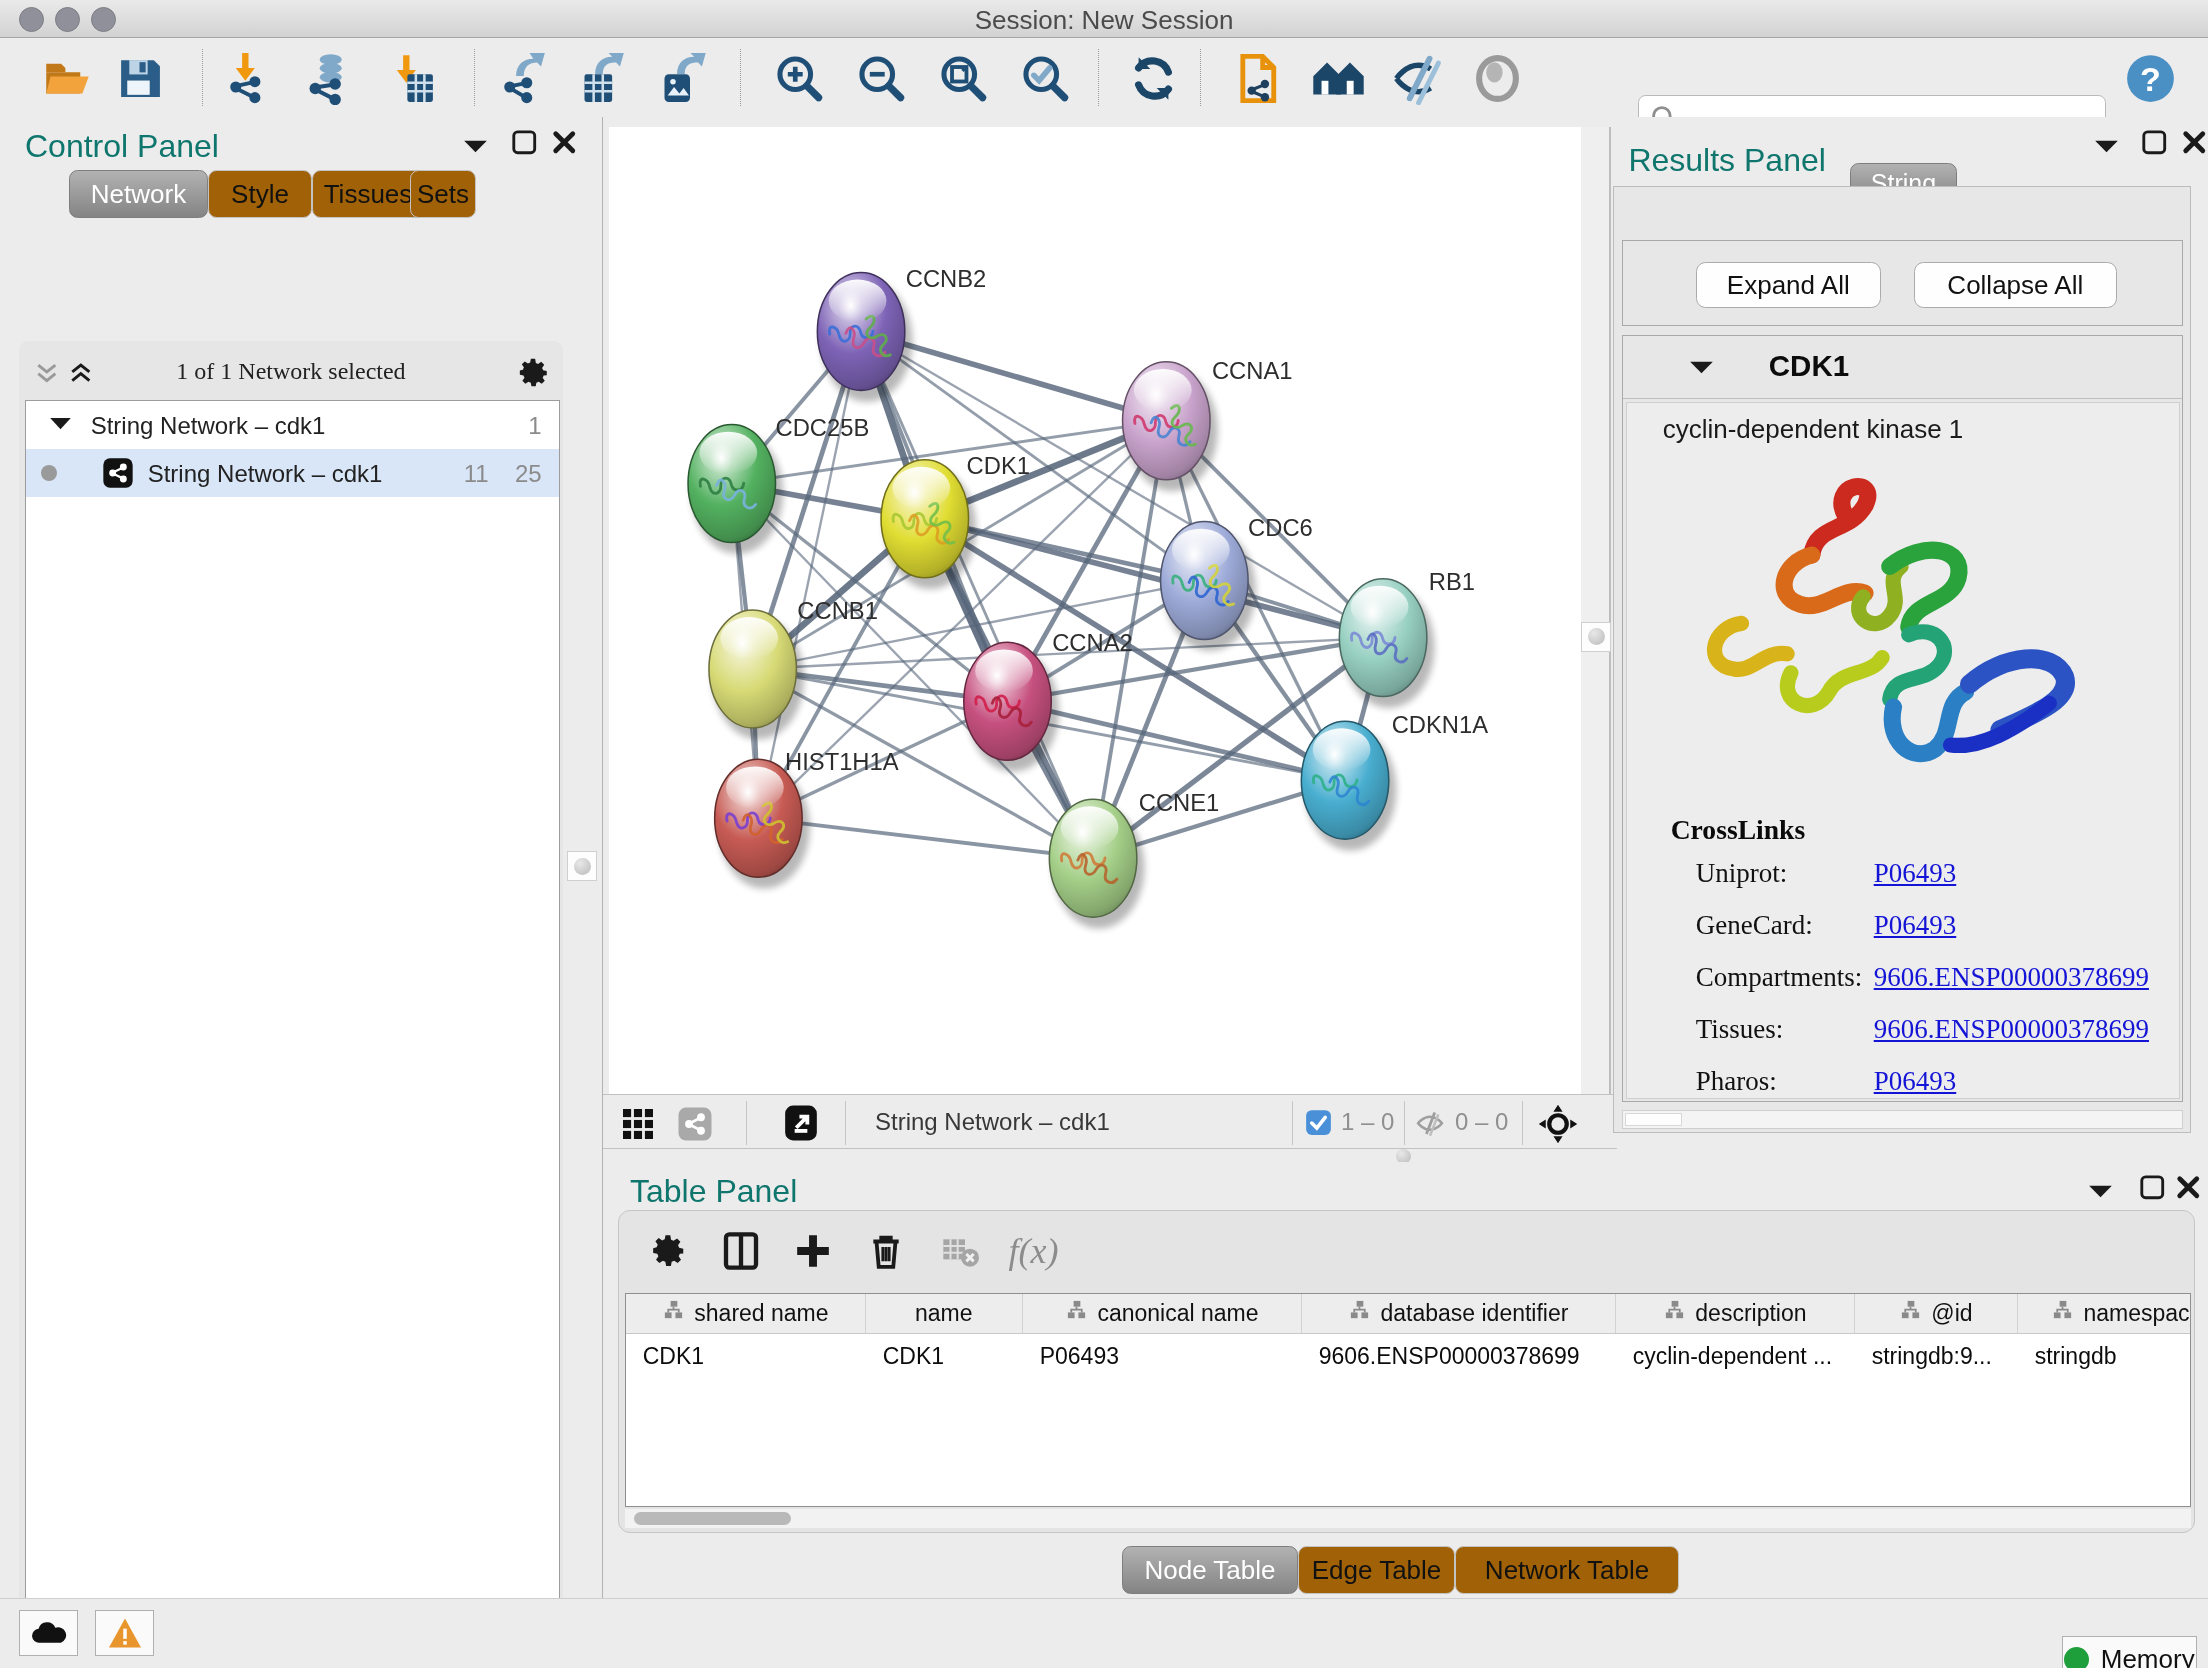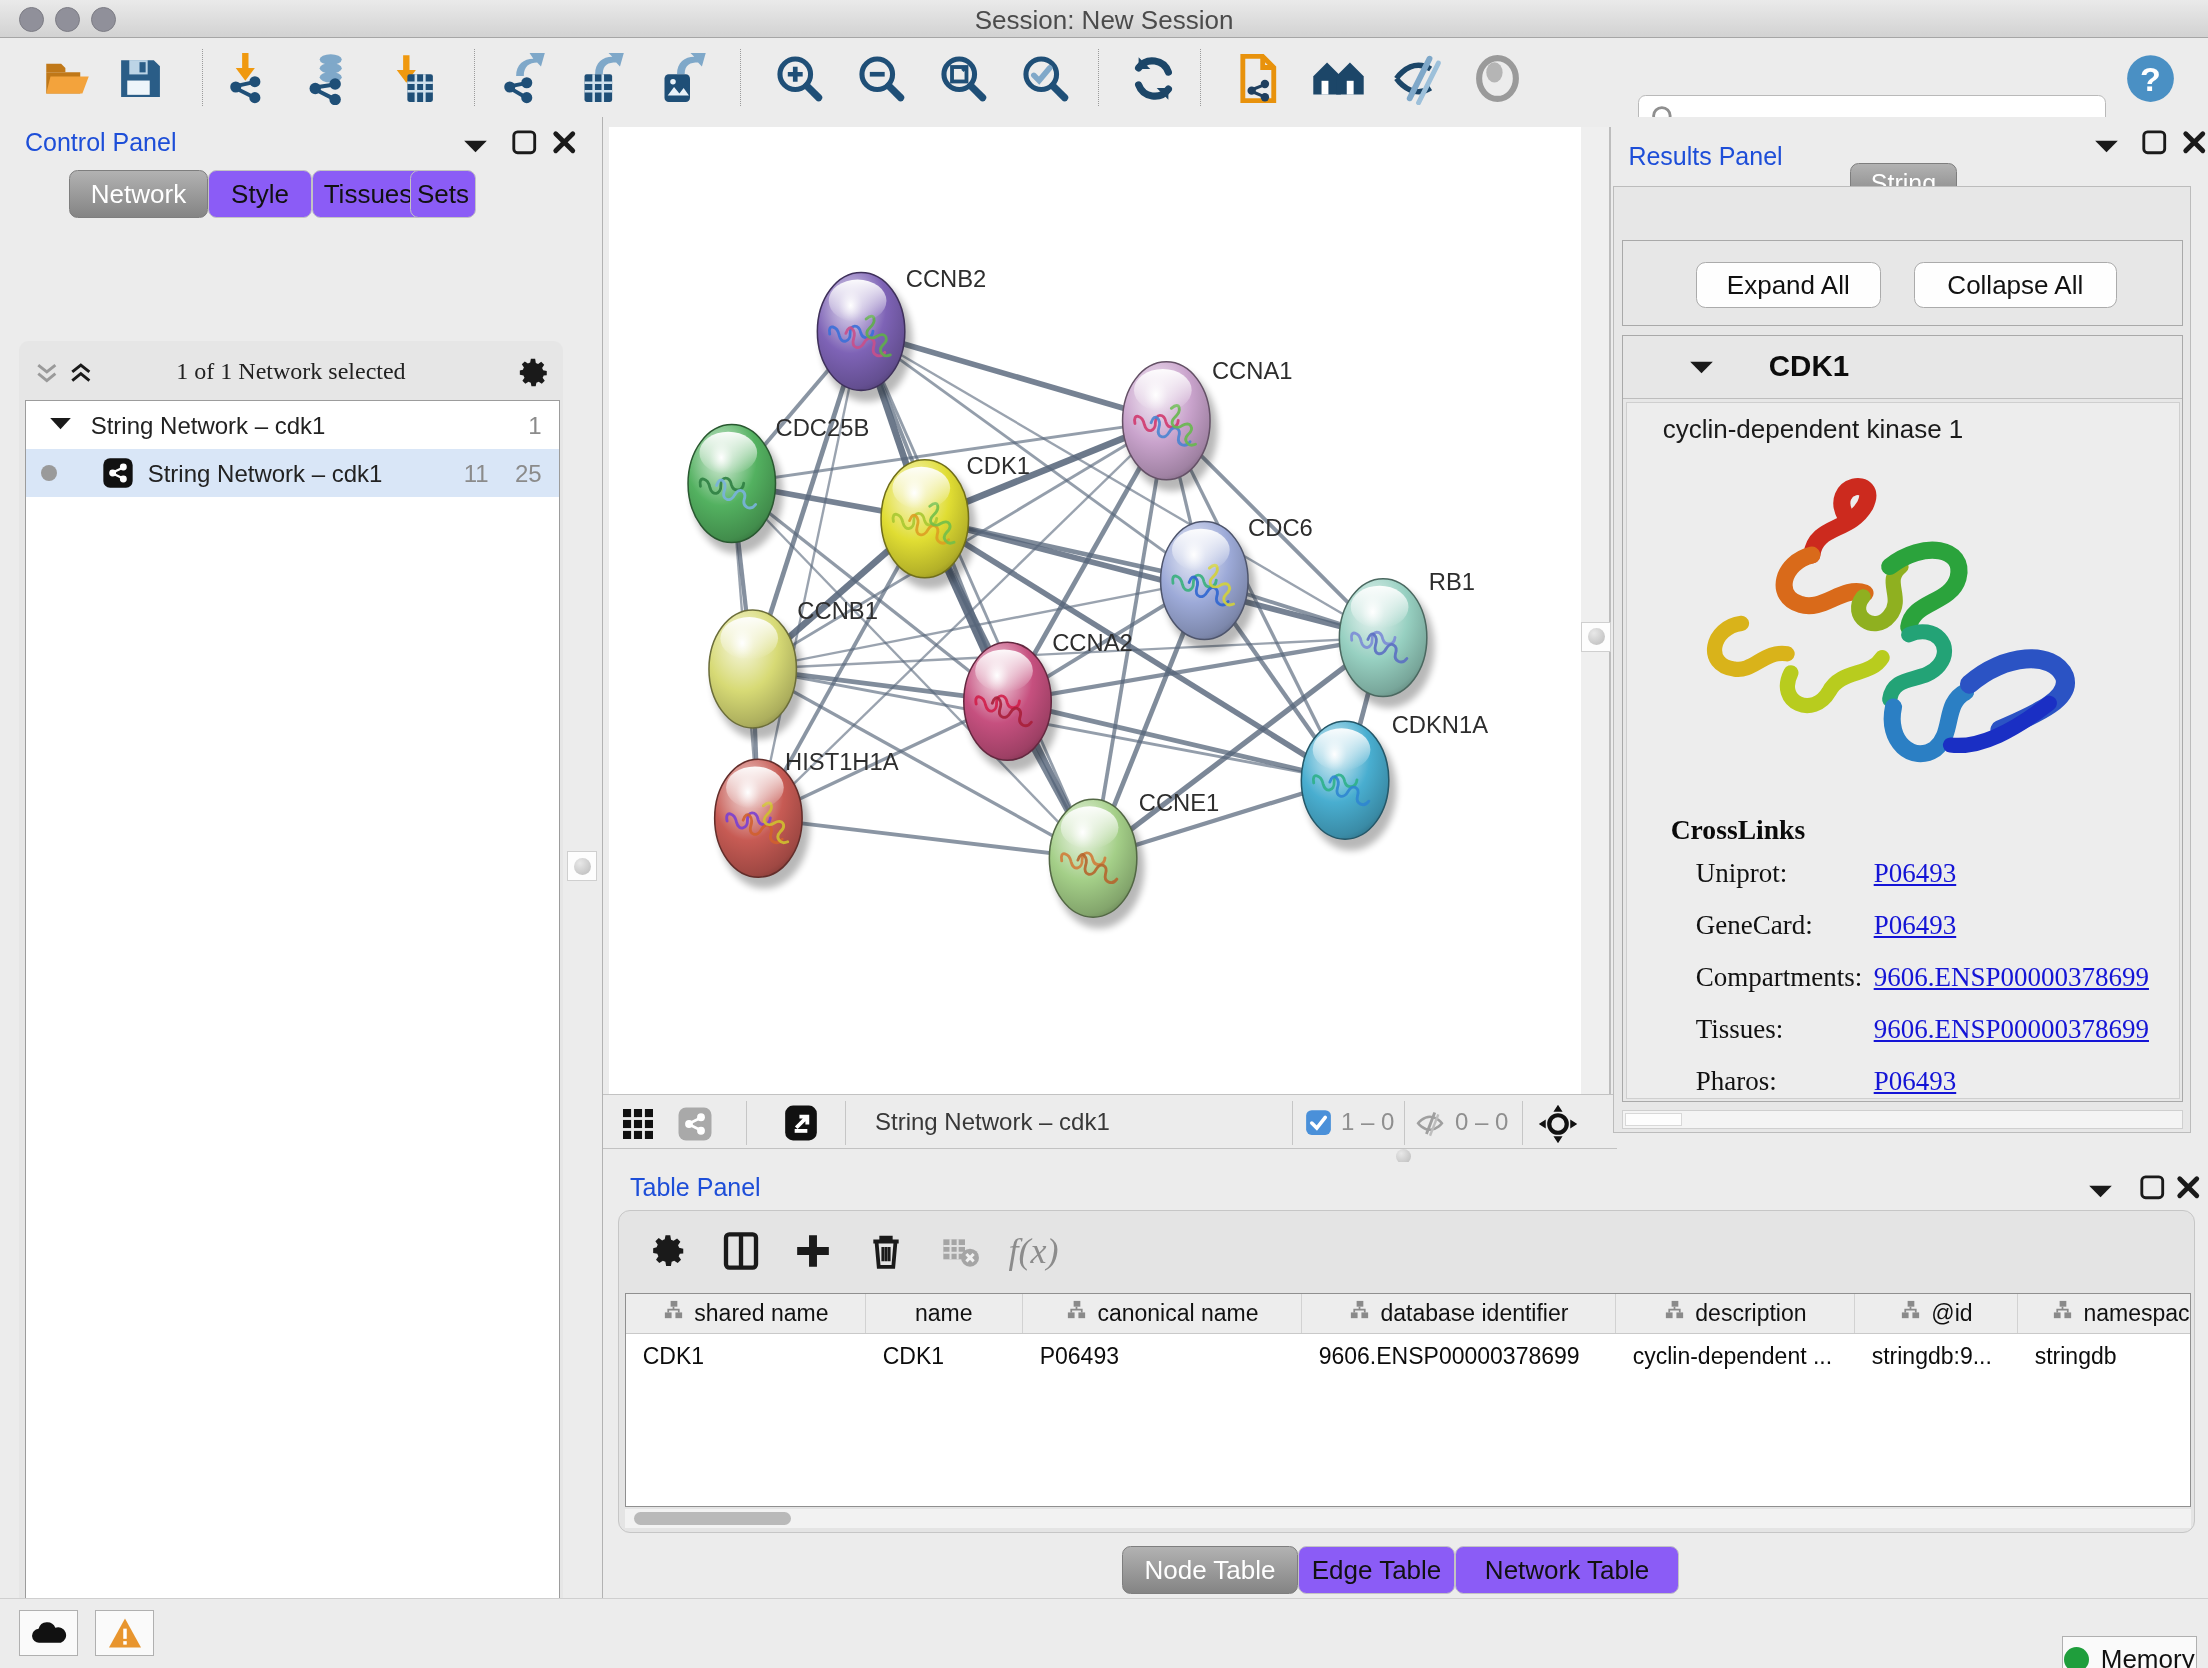--- a/index.html
+++ b/index.html
@@ -21,22 +21,22 @@
   .tbtn { position:absolute; top:13.3px; width:55px; height:55px; display:flex;
     align-items:center; justify-content:center; }
   .tsep { position:absolute; top:11.4px; height:57px; width:0;
     border-left:1.9px dotted #9a9a9a; }
   #search-box { position:absolute; left:1638px; top:57px; width:468px; height:44px;
     background:#fff; border:1.9px solid #b9b9b9; border-radius:7.6px; }
   #search-box svg { position:absolute; left:11.4px; top:7.6px; }
 
   
   .panel-head-caret, .panel-head-float, .panel-head-close { position:absolute; }
-  .panel-title { font-size:25px; color:#1d4ed8; }
-  .tab { position:absolute; height:48px; background:#8b5cf6; border:1px solid #c3c3c3;
+  .panel-title { font-size:32px; color:#0f766e; }
+  .tab { position:absolute; height:48px; background:#a16207; border:1px solid #c3c3c3;
     border-radius:8.6px 8.6px 8.6px 8.6px; text-align:center; font-size:26px; line-height:46px;
     color:#111; }
   .tab.sel { background:linear-gradient(#b2b2b2,#848484); color:#fff; border-color:#7e7e7e; }
 
   
   #control-panel { left:0; top:117px; width:603px; height:1481px; background:#ececec;
     border-right:1px solid #b2b2b2; }
   #cp-container { position:absolute; left:19px; top:224px; width:544px; height:1354px;
     background:#e6e6e6; border-radius:9.5px; }
   #cp-selrow { position:absolute; left:0; top:9.5px; width:100%; height:46px; }

